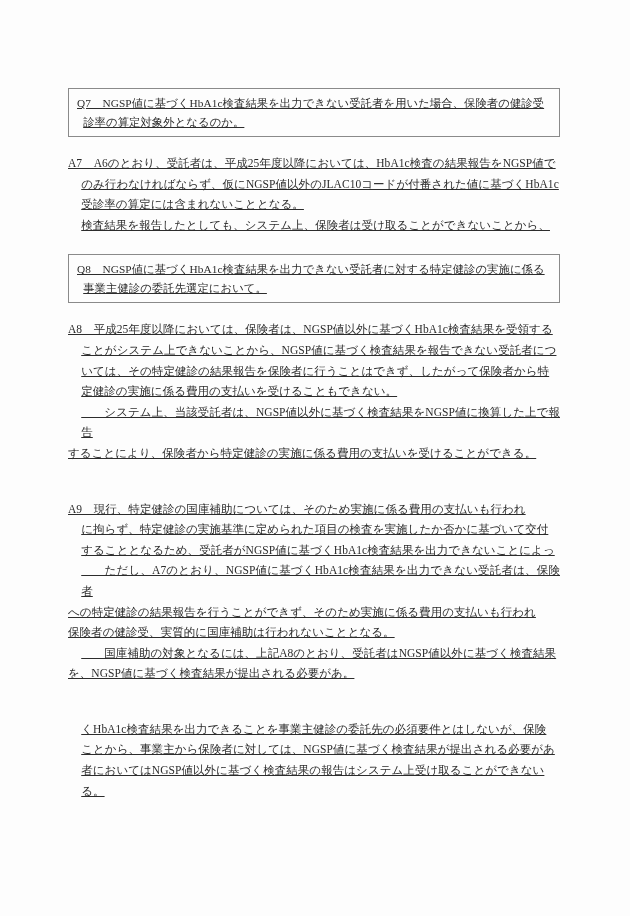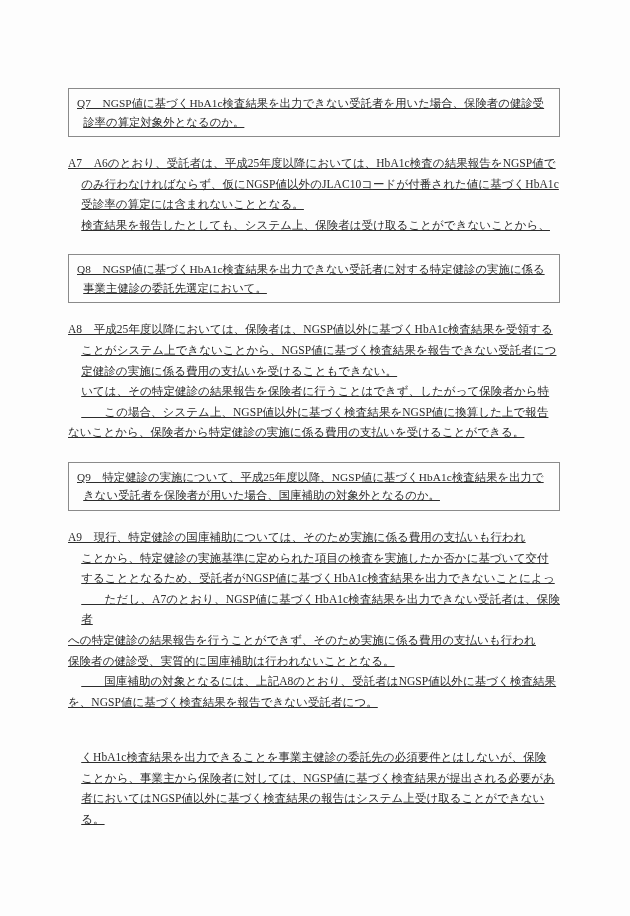--- a/index.html
+++ b/index.html
@@ -92,44 +92,40 @@
   <div class="qbox">
     <p class="qline">Q8　NGSP値に基づくHbA1c検査結果を出力できない受託者に対する特定健診の実施に係る</p>
     <p class="qline cont">事業主健診の委託先選定において。</p>
   </div>
 
   <div class="gap-q-to-a"></div>
 
   <div class="answer">
     <p class="aline">A8　平成25年度以降においては、保険者は、NGSP値以外に基づくHbA1c検査結果を受領する</p>
     <p class="aline hang">ことがシステム上できないことから、NGSP値に基づく検査結果を報告できない受託者につ</p>
+    <p class="aline hang">いては、その特定健診の結果報告を保険者に行うことはできず、したがって保険者から特</p>
     <p class="aline hang">定健診の実施に係る費用の支払いを受けることもできない。</p>
-    <p class="aline hang">いては、その特定健診の結果報告を保険者に行うことはできず、したがって保険者から特</p>
-    <p class="aline hang">　　この場合、システム上、NGSP値以外に基づく検査結果をNGSP値に換算した上で報告</p>
-    <p class="aline">ないことから、保険者から特定健診の実施に係る費用の支払いを受けることができる。</p>
+    <p class="aline hang">　　システム上、当該受託者は、NGSP値以外に基づく検査結果をNGSP値に換算した上で報告</p>
+    <p class="aline">することにより、保険者から特定健診の実施に係る費用の支払いを受けることができる。</p>
   </div>
 
   <div class="gap-a-to-q"></div>
 
-  <div class="qbox">
-    <p class="qline">Q9　特定健診の実施について、平成25年度以降、NGSP値に基づくHbA1c検査結果を出力で</p>
-    <p class="qline cont">きない受託者を保険者が用いた場合、国庫補助の対象外となるのか。</p>
-  </div>
 
   <div class="gap-q-to-a"></div>
 
   <div class="answer">
     <p class="aline">A9　現行、特定健診の国庫補助については、そのため実施に係る費用の支払いも行われ</p>
-    <p class="aline hang">ことから、特定健診の実施基準に定められた項目の検査を実施したか否かに基づいて交付</p>
+    <p class="aline hang">に拘らず、特定健診の実施基準に定められた項目の検査を実施したか否かに基づいて交付</p>
     <p class="aline hang">することとなるため、受託者がNGSP値に基づくHbA1c検査結果を出力できないことによっ</p>
     <p class="aline hang">　　ただし、A7のとおり、NGSP値に基づくHbA1c検査結果を出力できない受託者は、保険者</p>
     <p class="aline">への特定健診の結果報告を行うことができず、そのため実施に係る費用の支払いも行われ</p>
     <p class="aline">保険者の健診受、実質的に国庫補助は行われないこととなる。</p>
     <p class="aline hang">　　国庫補助の対象となるには、上記A8のとおり、受託者はNGSP値以外に基づく検査結果</p>
-    <p class="aline">を、NGSP値に基づく検査結果を報告できない受託者につ。</p>
+    <p class="aline">を、NGSP値に基づく検査結果が提出される必要があ。</p>
   </div>
 
   <div class="gap-a-to-q"></div>
 
 
   <div class="gap-q-to-a"></div>
 
   <div class="answer">
     <p class="aline hang">くHbA1c検査結果を出力できることを事業主健診の委託先の必須要件とはしないが、保険</p>
     <p class="aline hang">ことから、事業主から保険者に対しては、NGSP値に基づく検査結果が提出される必要があ</p>

